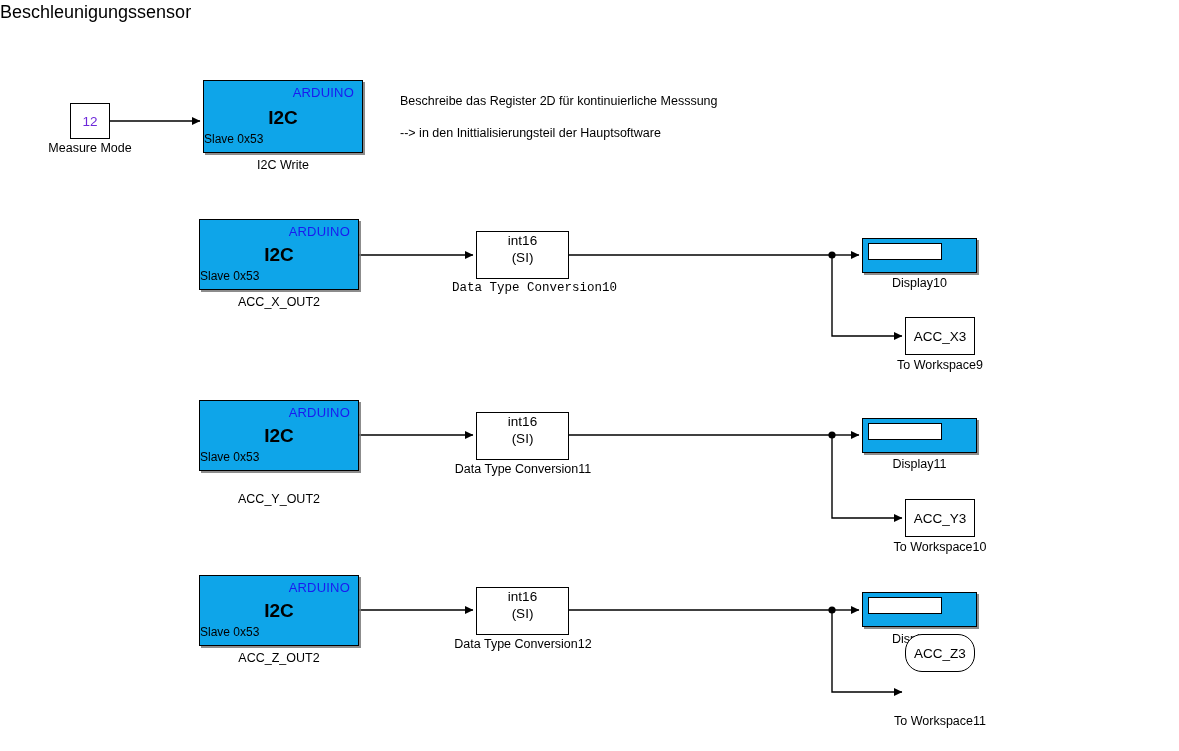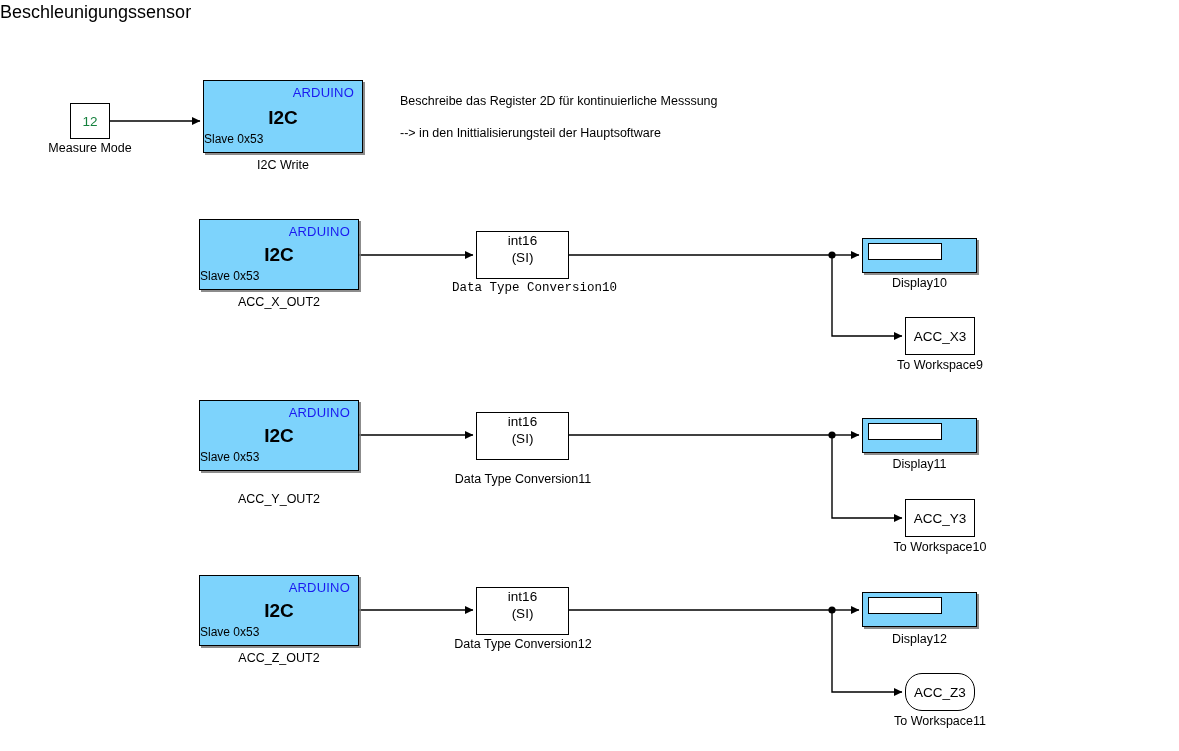--- a/index.html
+++ b/index.html
@@ -30,21 +30,21 @@
     width: 1179px;
     font-size: 18px;
     line-height: 24px;
     color: #000;
     white-space: nowrap;
   }
 
   
   .blk {
     position: absolute;
-    background: #7dd3fc;
+    background: #0ea5e9;
     border: 1px solid #000000;
     box-sizing: border-box;
     box-shadow: 2px 2px 0 0 rgba(120,120,120,0.85);
   }
   .blk-flat {
     position: absolute;
     background: #ffffff;
     border: 1px solid #000000;
     box-sizing: border-box;
   }
@@ -89,21 +89,21 @@
   }
 
   
   .const-val {
     position: absolute;
     left: 0; right: 0; top: 0; bottom: 0;
     display: flex;
     align-items: center;
     justify-content: center;
     font-size: 13.5px;
-    color: #15803d;
+    color: #6d28d9;
   }
 
   
   .dtc-text {
     position: absolute;
     left: 0; right: 0; top: 0; bottom: 0;
     display: flex;
     flex-direction: column;
     align-items: center;
     justify-content: flex-start;
@@ -219,21 +219,21 @@
   <div class="i2c-slave">Slave 0x53</div>
 </div>
 <div class="caption" style="left:199px; top:476px; width:160px;margin-top:16px;">ACC_Y_OUT2</div>
 
 <div class="blk-flat" style="left:476px; top:412px; width:93px; height:48px;">
   <div class="dtc-text">
     <span>int16</span>
     <span>(SI)</span>
   </div>
 </div>
-<div class="caption" style="left:452px; top:472px; width:142px;">Data Type Conversion11</div>
+<div class="caption" style="left:452px; top:462px; width:142px;">Data Type Conversion11</div>
 
 <div class="blk" style="left:862px; top:418px; width:115px; height:35px;">
   <div class="disp-field" style="left:5px; top:4px; width:74px; height:17px;"></div>
 </div>
 <div class="caption" style="left:862px; top:457px; width:115px;">Display11</div>
 
 <div class="blk-flat" style="left:905px; top:499px; width:70px; height:38px;">
   <div class="tw-text">ACC_Y3</div>
 </div>
 <div class="caption" style="left:875px; top:540px; width:130px;">To Workspace10</div>
@@ -251,16 +251,16 @@
     <span>(SI)</span>
   </div>
 </div>
 <div class="caption" style="left:452px; top:637px; width:142px;">Data Type Conversion12</div>
 
 <div class="blk" style="left:862px; top:592px; width:115px; height:35px;">
   <div class="disp-field" style="left:5px; top:4px; width:74px; height:17px;"></div>
 </div>
 <div class="caption" style="left:862px; top:632px; width:115px;">Display12</div>
 
-<div class="blk-flat" style="left:905px; top:673px; width:70px; height:38px;border-radius:17px;">
+<div class="blk-flat" style="left:905px; top:634px; width:70px; height:38px;border-radius:17px;">
   <div class="tw-text">ACC_Z3</div>
 </div>
 <div class="caption" style="left:875px; top:714px; width:130px;">To Workspace11</div>
 
 </body></html>

